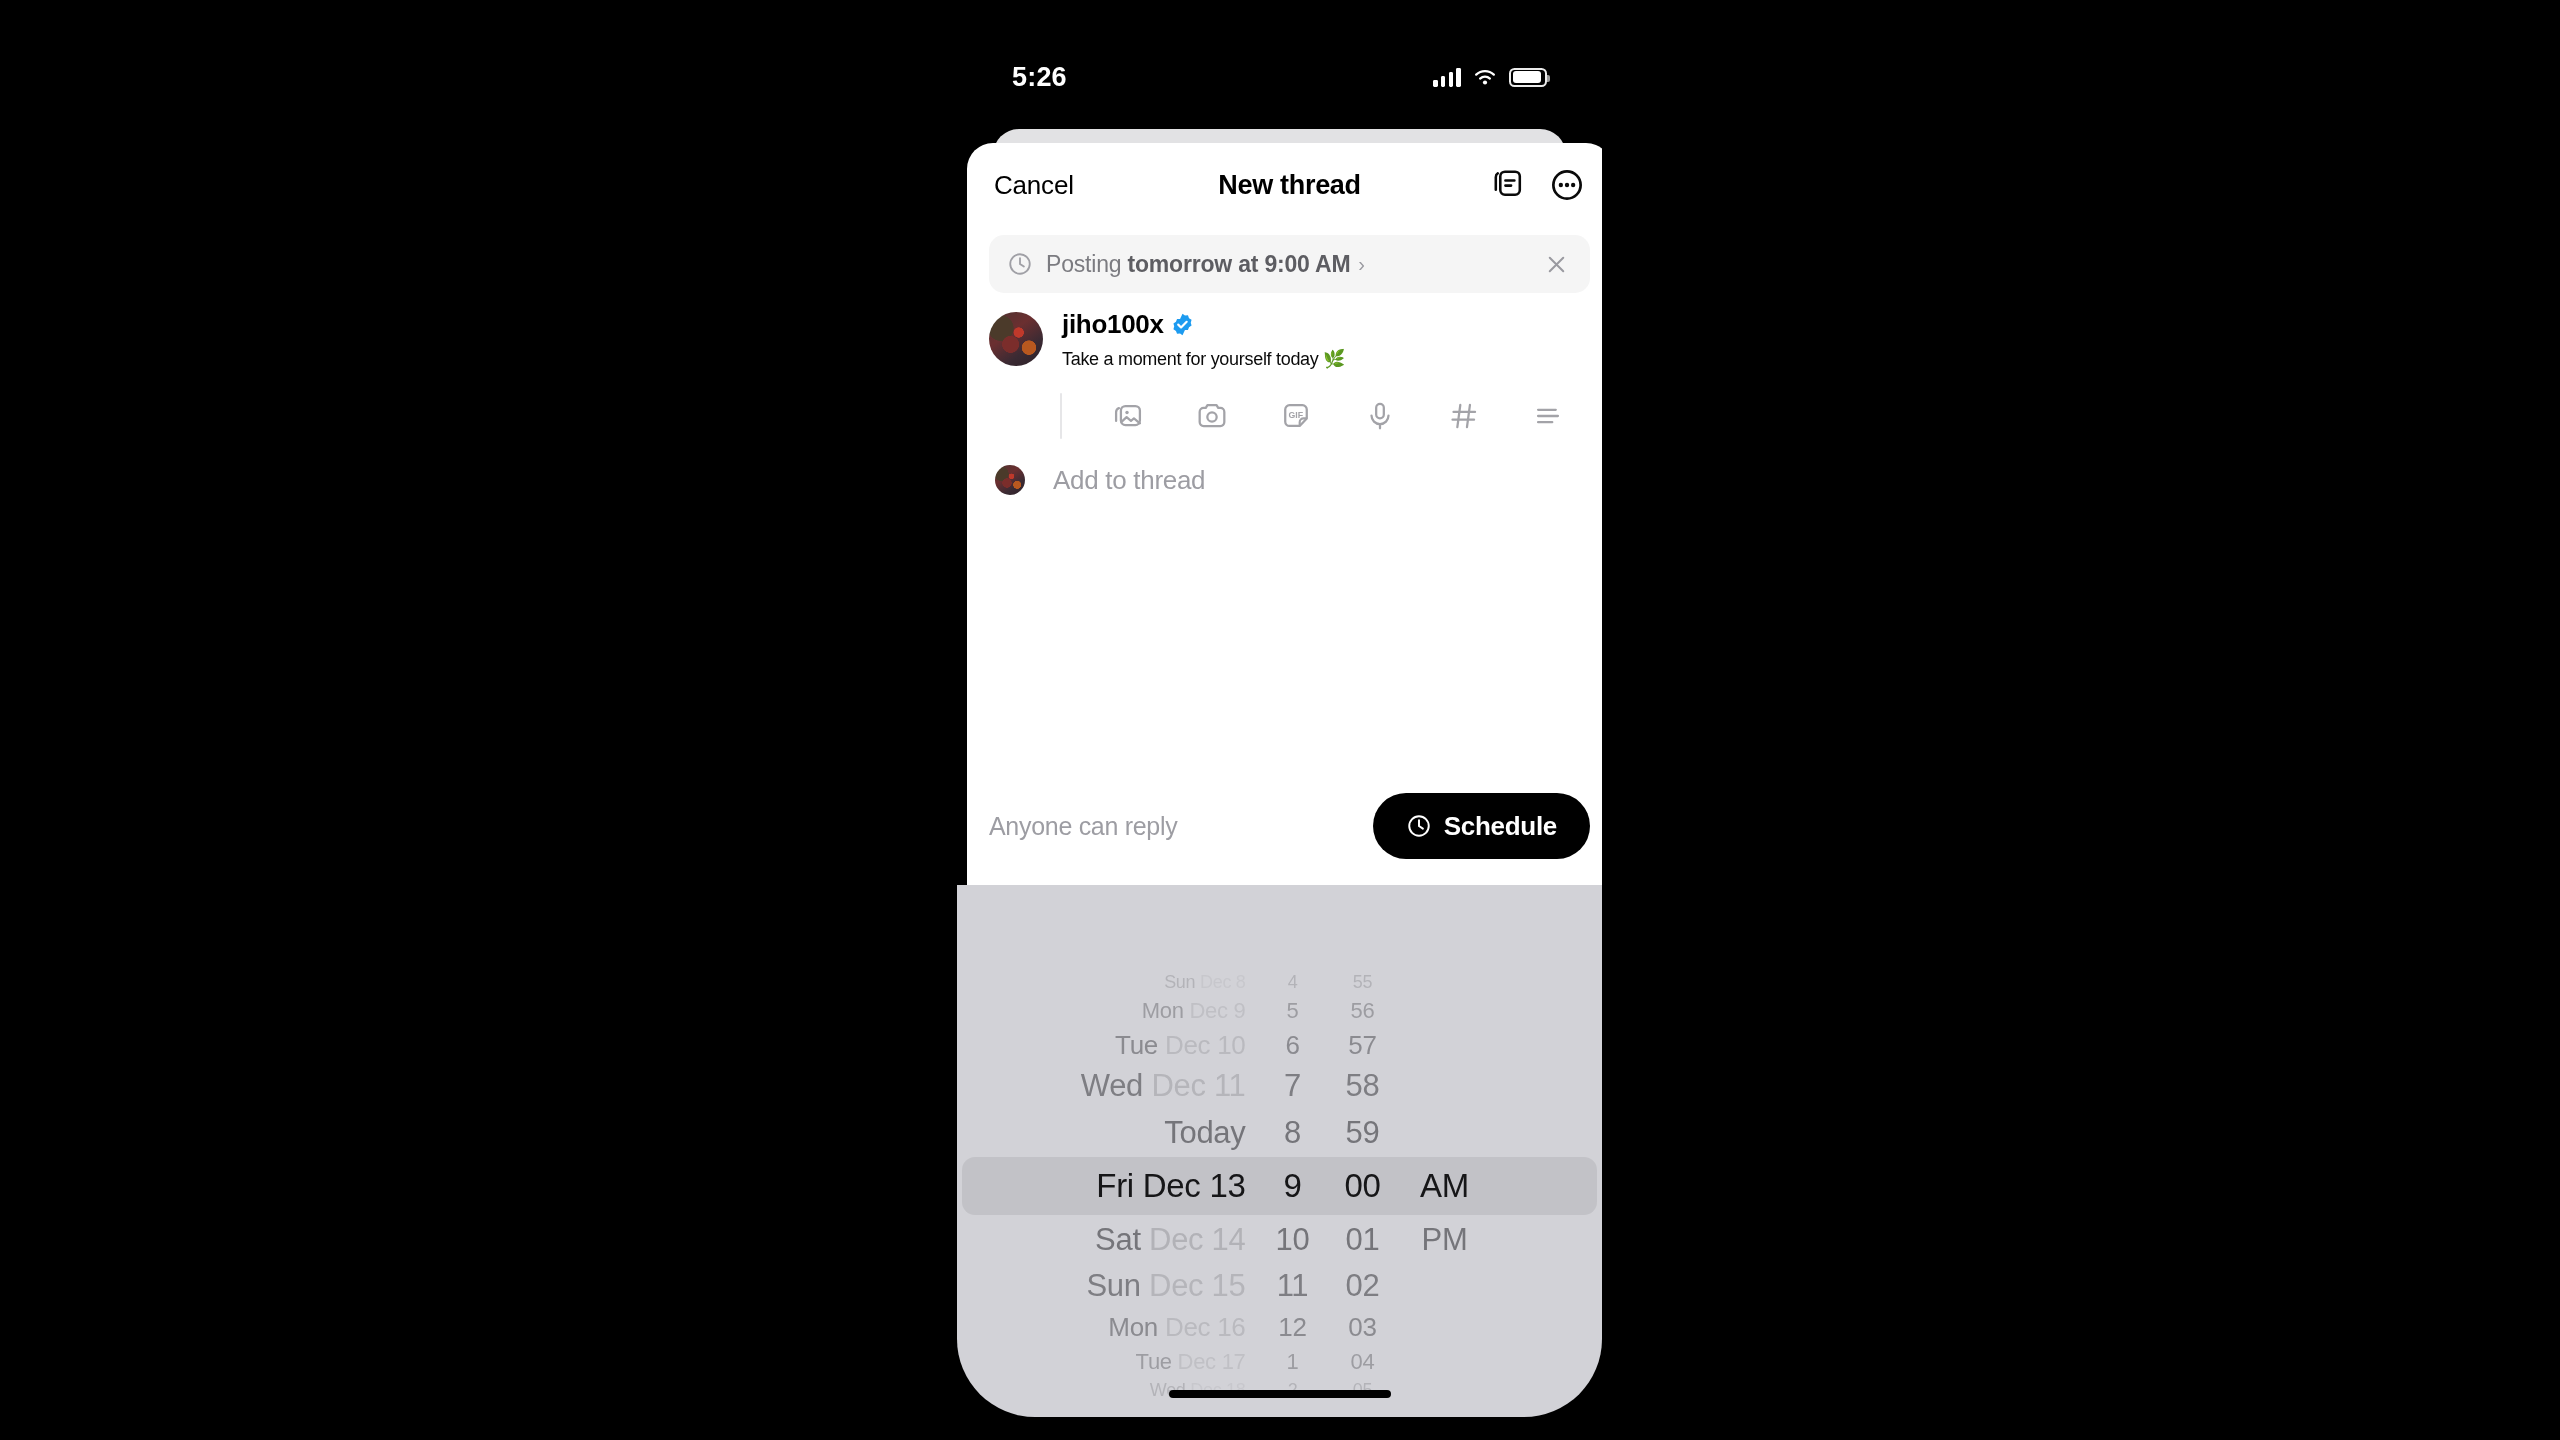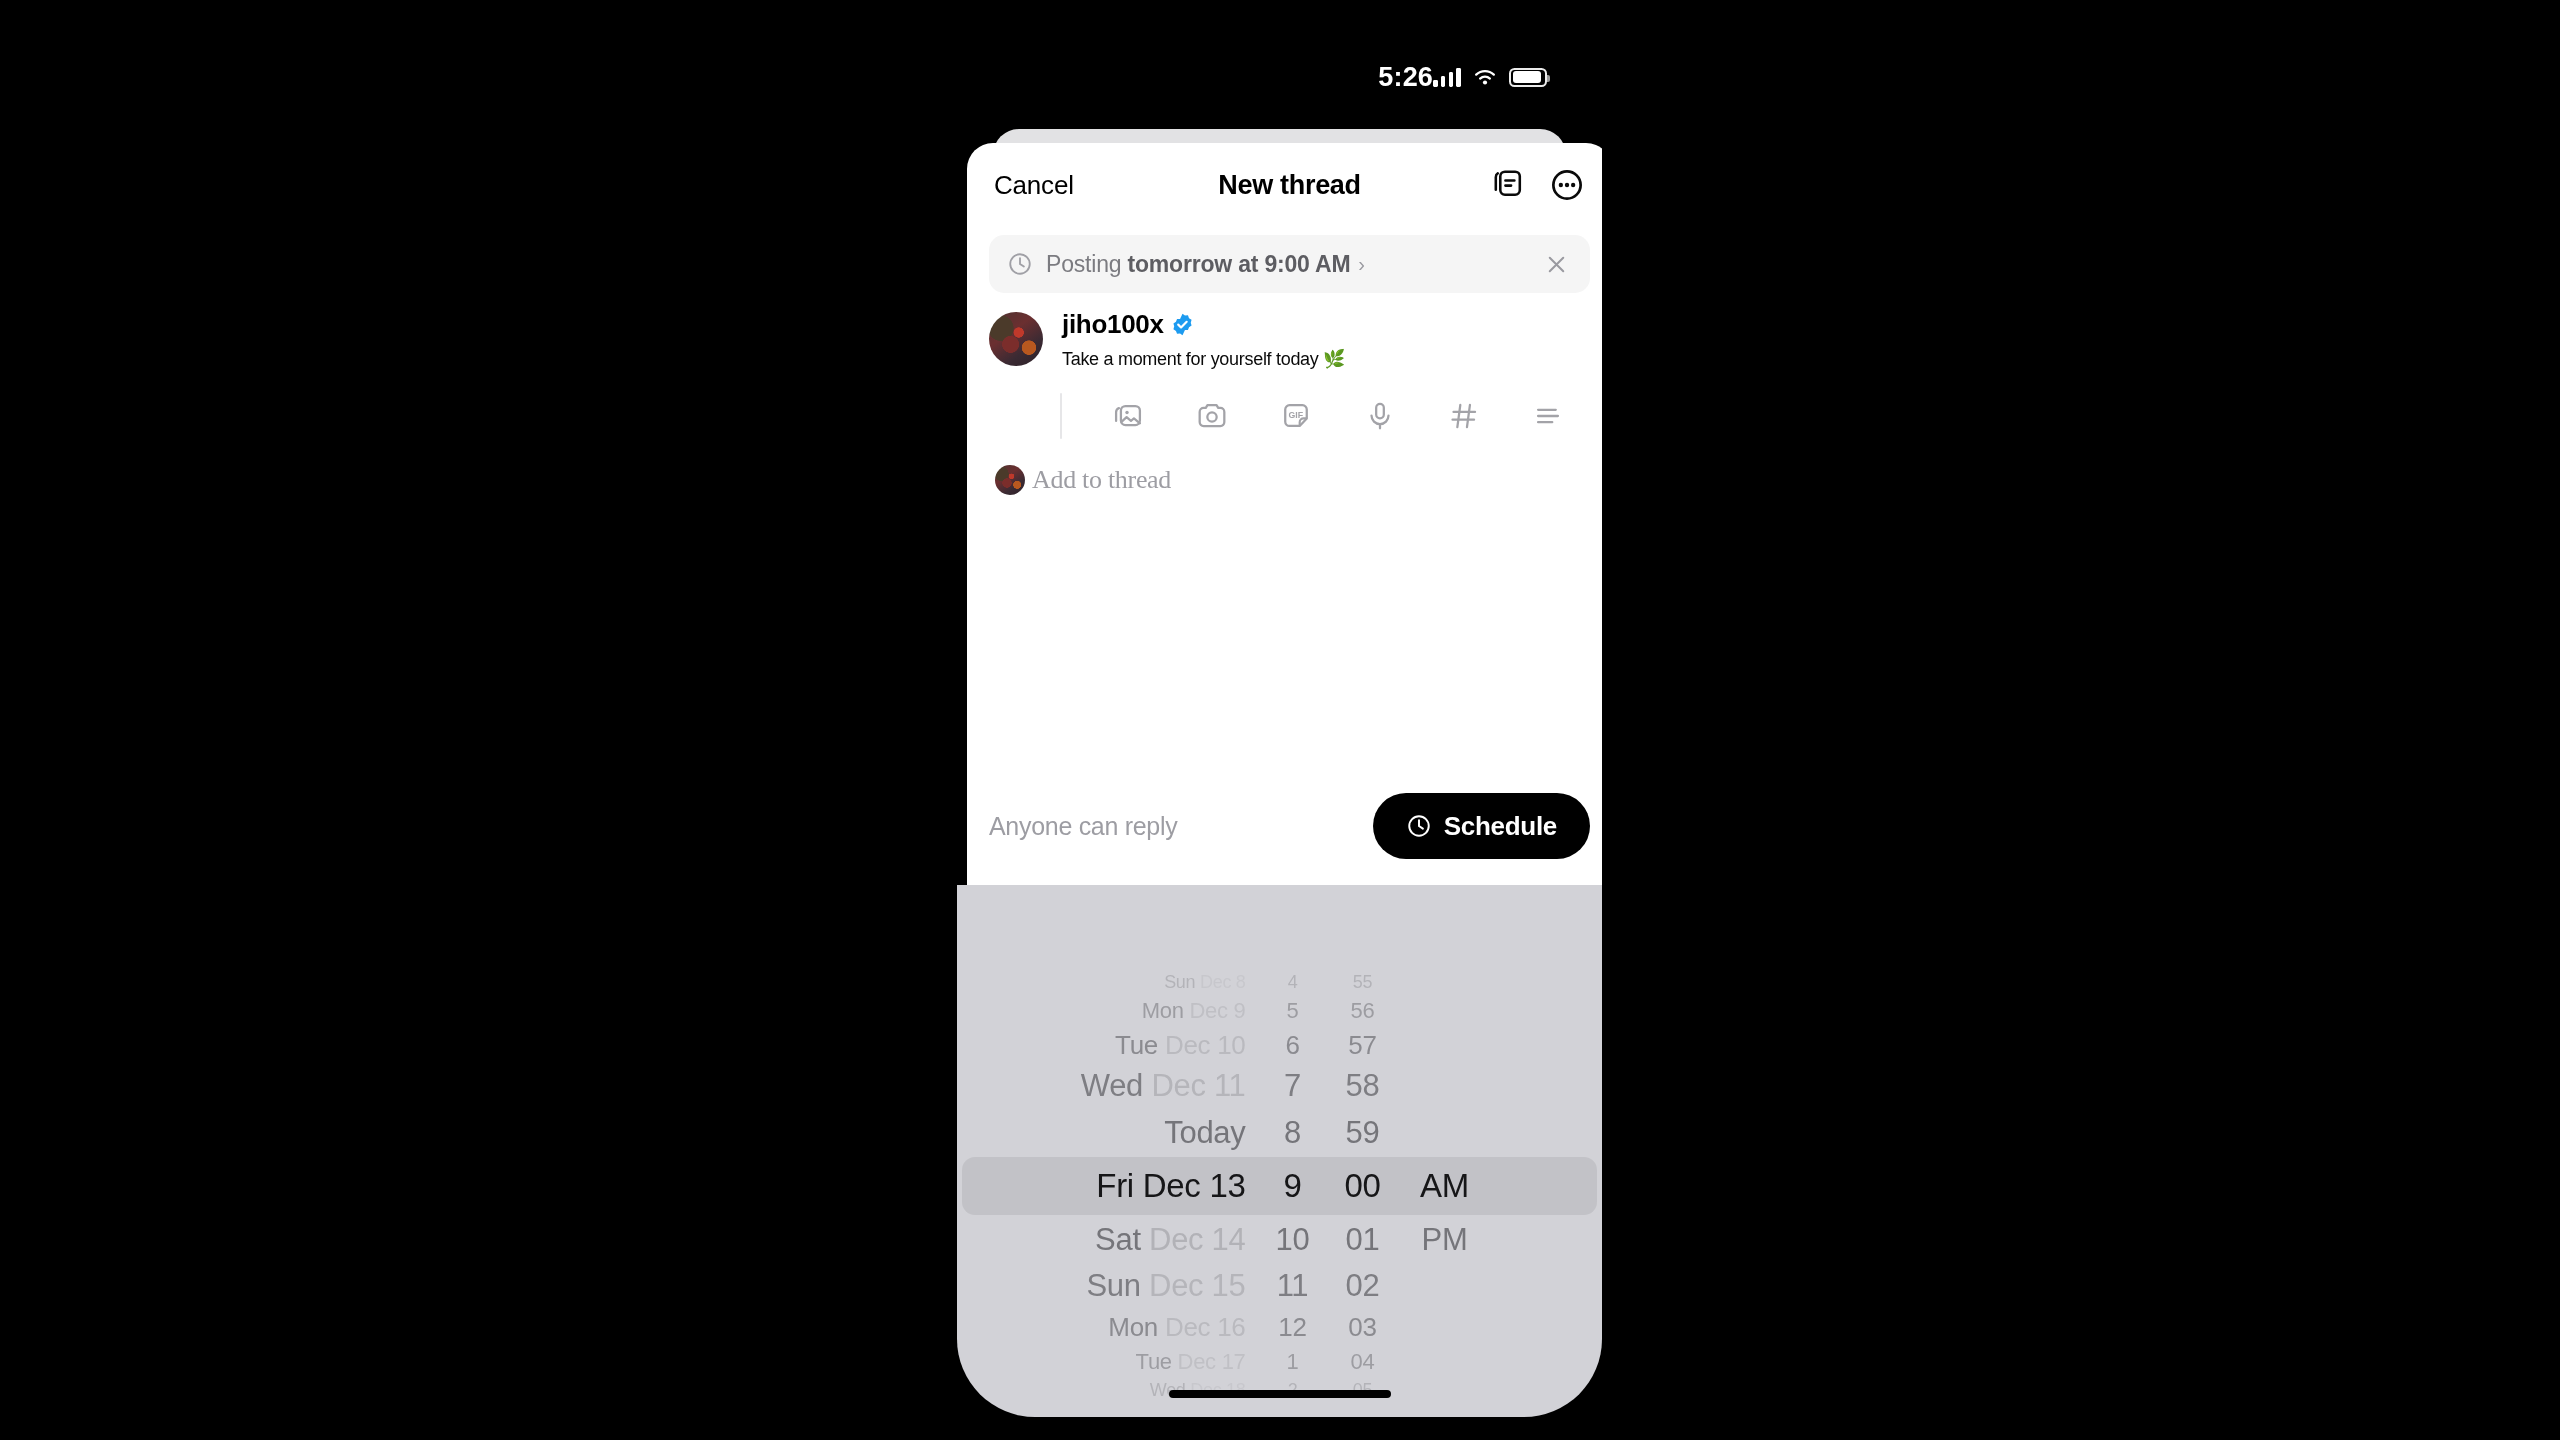--- a/index.html
+++ b/index.html
@@ -16,21 +16,21 @@
   #phone {
     position:absolute; left:957px; top:17px;
     width:645px; height:1400px;
     background:#000; border-radius:78px;
     overflow:hidden;
   }
 
   
   #status-bar {
     position:absolute; top:0; left:0; width:645px; height:90px;
-    display:flex; align-items:center; justify-content:flex-end;
+    display:flex; align-items:center; justify-content:space-between;
     padding:30px 55px 0 55px; color:#fff;
   }
   #status-time { font-size:27px; font-weight:600; letter-spacing:.2px; }
   #status-icons { display:flex; align-items:center; gap:11px; }
 
   .bars { display:flex; align-items:flex-end; gap:3.2px; height:19px; }
   .bars i { display:block; width:4.6px; background:#fff; border-radius:1.4px; }
   .bars i:nth-child(1){ height:7px; }
   .bars i:nth-child(2){ height:11px; }
   .bars i:nth-child(3){ height:15px; }
@@ -108,21 +108,21 @@
     letter-spacing:-.3px; line-height:1.25;
   }
 
   
   #toolbar { display:flex; align-items:center; gap:16px; margin-top:22px; margin-left:-2px; }
   #toolbar-rule { width:2px; height:46px; background:#e6e6e8; margin-right:33px; border-radius:2px; }
   .tool-icon { margin-right:34px; display:flex; align-items:center; justify-content:center; }
   .tool-icon:last-child { margin-right:0; }
 
   
-  #add-thread { display:flex; align-items:center; gap:7px; padding:26px 22px 0 28px;font-family:Liberation Serif, serif; }
+  #add-thread { display:flex; align-items:center; gap:28px; padding:26px 22px 0 28px; }
   #avatar-thread { width:30px; height:30px; }
   #add-thread-label { font-size:26px; color:#9d9da3; letter-spacing:-.3px; }
 
   #composer-spacer { flex:1; }
 
   
   #footer {
     height:104px; flex:0 0 104px;
     display:flex; align-items:center; justify-content:space-between;
     padding:0 22px 14px 22px;

